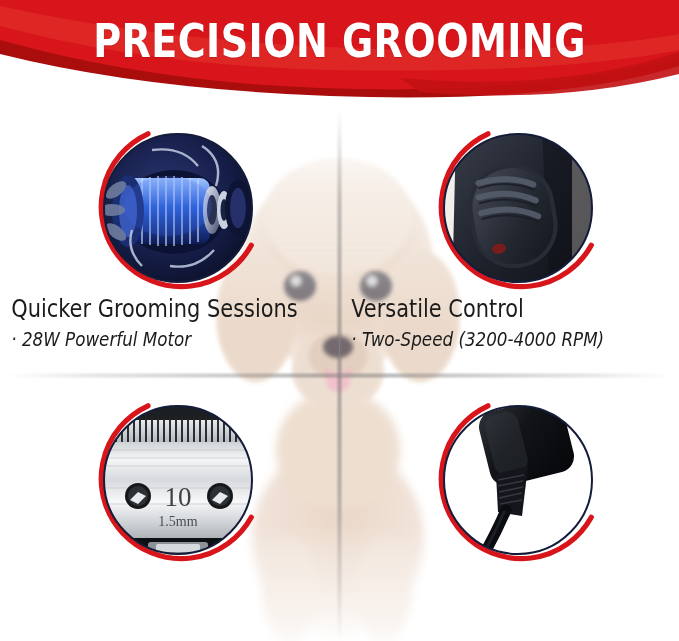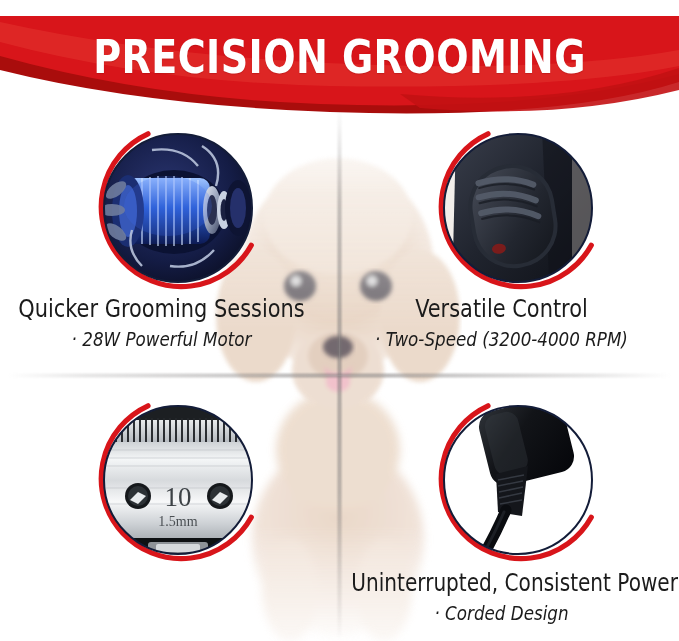--- a/index.html
+++ b/index.html
@@ -6,21 +6,21 @@
   html,body { background:#ffffff; }
   body {
     width:679px; height:641px; position:relative; overflow:hidden;
     font-family:"Liberation Sans", sans-serif;
     -webkit-font-smoothing:antialiased;
   }
 
   #stage { position:absolute; inset:0; background:#fff; }
 
   
-  .banner { position:absolute; left:0; top:16px; width:537px; height:112px; z-index:40; }
+  .banner { position:absolute; left:0; top:0; width:537px; height:112px; z-index:40; }
   .banner svg { display:block; width:679px; height:112px; }
   .banner-title {
     position:absolute; left:0; top:14px; width:679px;
     text-align:center; color:#ffffff;
     font-family:"Liberation Sans Narrow","DejaVu Sans Condensed","Liberation Sans",sans-serif;
     font-weight:700; font-size:47px; line-height:54px;
     letter-spacing:0.5px;
     transform:scaleX(0.90); transform-origin:50% 50%;
     text-shadow:0 1px 1px rgba(120,0,0,0.25);
     white-space:nowrap;
@@ -59,21 +59,21 @@
   .cell { position:absolute; width:339px; height:266px; z-index:30; }
   .cell.tl { left:0;    top:108px; }
   .cell.tr { left:340px; top:108px;text-decoration:underline; }
   .cell.bl { left:0;    top:380px; }
   .cell.br { left:340px; top:380px; }
 
   .badge { position:absolute; left:50%; top:12px; width:176px; height:176px;
            margin-left:-88px; }
   .badge svg { display:block; width:176px; height:176px; }
 
-  .captions { position:absolute; left:0; right:16px; top:186px; text-align:center; }
+  .captions { position:absolute; left:0; right:16px; top:186px; text-align:left; }
   .feat-title {
     font-family:"Liberation Sans Narrow","DejaVu Sans Condensed","Liberation Sans",sans-serif;
     font-weight:400; font-size:25px; line-height:30px; color:#1b1b1b;
     transform:scaleX(0.93); transform-origin:50% 50%;
     white-space:nowrap;
   }
   .feat-sub {
     font-family:"Liberation Sans Narrow","DejaVu Sans Condensed","Liberation Sans",sans-serif;
     font-style:italic; font-weight:400; font-size:20px; line-height:26px;
     color:#1b1b1b; margin-top:2px;
@@ -409,24 +409,20 @@
             <line x1="77" y1="106" x2="100" y2="101"></line>
             <line x1="78" y1="112" x2="100" y2="108"></line>
           </g>
 
           <path d="M84 118 q-12 28 -30 58" fill="none" stroke="#0a0c10" stroke-width="11" stroke-linecap="round"></path>
           <path d="M82 120 q-12 28 -30 58" fill="none" stroke="#2c3037" stroke-width="3" stroke-linecap="round" opacity="0.55"></path>
         </g>
         <circle cx="96" cy="88" r="74" fill="none" stroke="#131C38" stroke-width="2"></circle>
       </svg>
     </div>
-    <div class="captions">
-      <div class="feat-title">Uninterrupted, Consistent Power</div>
-      <div class="feat-sub">· Corded Design</div>
-    </div>
   </div>
 
   <div class="banner">
     <svg viewBox="0 0 679 112" aria-hidden="true">
 
       <path d="M0 0 H679 V66 Q560 104 330 96 Q140 89 0 54 Z" fill="#A90D0C"></path>
 
       <path d="M0 0 H679 V58 Q540 96 320 88 Q150 82 0 40 Z" fill="#D8151A"></path>
 
       <path d="M0 6 Q180 46 420 50 Q580 52 679 34 L679 50 Q560 74 330 70 Q150 66 0 26 Z" fill="#E3352F" opacity="0.55"></path>

